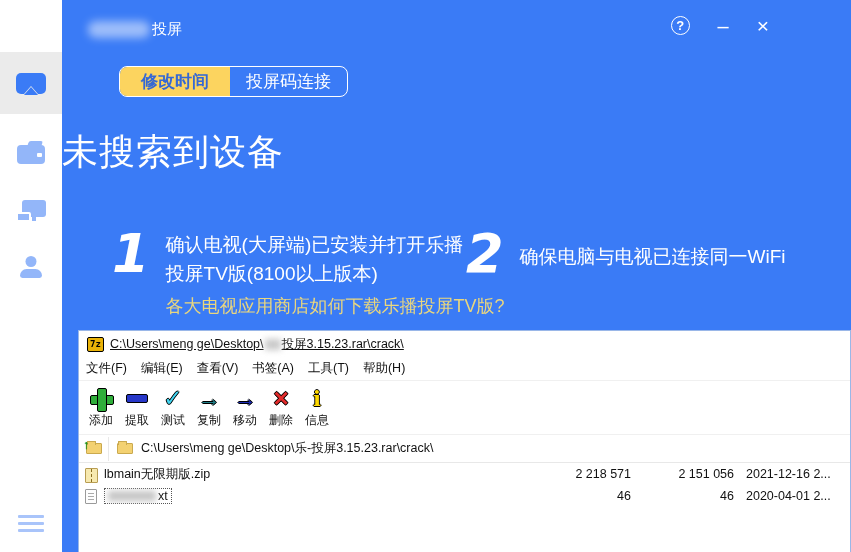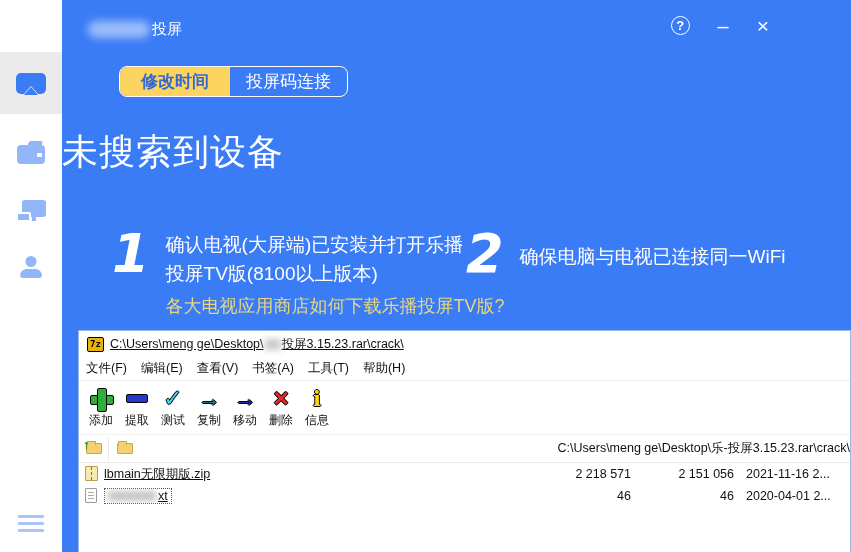--- a/index.html
+++ b/index.html
@@ -77,31 +77,31 @@
   .g-info { color:#ffd900; font-family:"DejaVu Serif","Liberation Serif",serif; font-size:21px; }
   .icon-plus { position:relative; width:22px; height:22px; }
   .icon-plus::before { content:""; position:absolute; left:0; top:7px; width:22px; height:8px; background:#2fae3a; border:1px solid #000; border-radius:2px; }
   .icon-plus::after { content:""; position:absolute; left:7px; top:0; width:8px; height:22px; background:#2fae3a; border:1px solid #000; border-radius:2px; }
   .icon-minus { width:22px; height:9px; background:#2737c8; border:1px solid #000; border-radius:2px; }
   .z-addressbar { height:28px; display:flex; align-items:center; border-bottom:1px solid #e8e8e8; }
   .up-btn { width:30px; height:24px; display:flex; align-items:center; justify-content:center; border-right:1px solid #e8e8e8; position:relative; }
   .icon-folder { position:relative; width:16px; height:11px; background:#f3d171; border:1px solid #caa94e; border-radius:1px; }
   .icon-folder::before { content:""; position:absolute; left:0; top:-3px; width:7px; height:3px; background:#f3d171; border:1px solid #caa94e; border-bottom:none; border-radius:1px 1px 0 0; }
   .up-arrow { position:absolute; left:4px; top:1px; color:#0a8a0a; font-weight:bold; font-size:12px; text-shadow:0 0 1px #0a8a0a; }
-  .addr-box { flex:1; height:100%; display:flex; align-items:center; padding-left:8px;justify-content:space-between; }
+  .addr-box { flex:1; height:100%; display:flex; align-items:center; padding-left:8px; }
   .addr-path { margin-left:8px; white-space:nowrap; }
 
   .z-grid { display:grid; grid-template-columns:459px 99px 103px 98px 1fr; align-items:center; }
   .z-header { height:23px; border-bottom:1px solid #f0f0f0; }
   .z-header .hc { height:17px; line-height:17px; padding:0 6px; border-right:1px solid #e4e4e4; overflow:hidden; white-space:nowrap; }
   .z-header .hc:last-child { border-right:none; }
   .num-col { text-align:right; }
   .z-row { height:22px; }
   .cell { padding:0 6px; white-space:nowrap; overflow:hidden; }
-  .name-cell { display:flex; align-items:flex-start;text-decoration:underline; }
+  .name-cell { display:flex; align-items:flex-end; }
   .icon-zipfile { position:relative; flex:0 0 13px; width:13px; height:15px; margin-right:6px; background:#f7e9af; border:1px solid #b89d52; border-radius:1px; }
   .icon-zipfile::after { content:""; position:absolute; left:5px; top:0; height:100%; border-left:1px dashed #8a6d1f; }
   .icon-txtfile { position:relative; flex:0 0 12px; width:12px; height:15px; margin-right:7px; background:#fdfdfd; border:1px solid #9a9a9a; border-radius:1px; }
   .icon-txtfile::after { content:""; position:absolute; left:2px; top:3px; width:6px; height:8px;
       background:repeating-linear-gradient(#aaa 0 1px, transparent 1px 3px); }
   .focus-box { display:inline-flex; align-items:center; border:1px dotted #555; padding:0 3px; height:16px; }
   .blur-name { display:inline-block; width:48px; height:10px; background:#c4c4c4; filter:blur(3px); margin-right:2px; }
 </style>
 </head>
 <body>
@@ -241,21 +241,21 @@
   </div>
 
 
   <div class="z-grid z-row">
     <div class="cell name-cell">
       <span class="icon-zipfile"></span>
       <span>lbmain无限期版.zip</span>
     </div>
     <div class="cell num-col">2 218 571</div>
     <div class="cell num-col">2 151 056</div>
-    <div class="cell">2021-11-16 2...</div>
+    <div class="cell">2021-12-16 2...</div>
     <div class="cell"></div>
   </div>
 
 
   <div class="z-grid z-row">
     <div class="cell name-cell">
       <span class="icon-txtfile"></span>
       <span class="focus-box">
         <span class="blur-name"></span>
         <span>xt</span>

